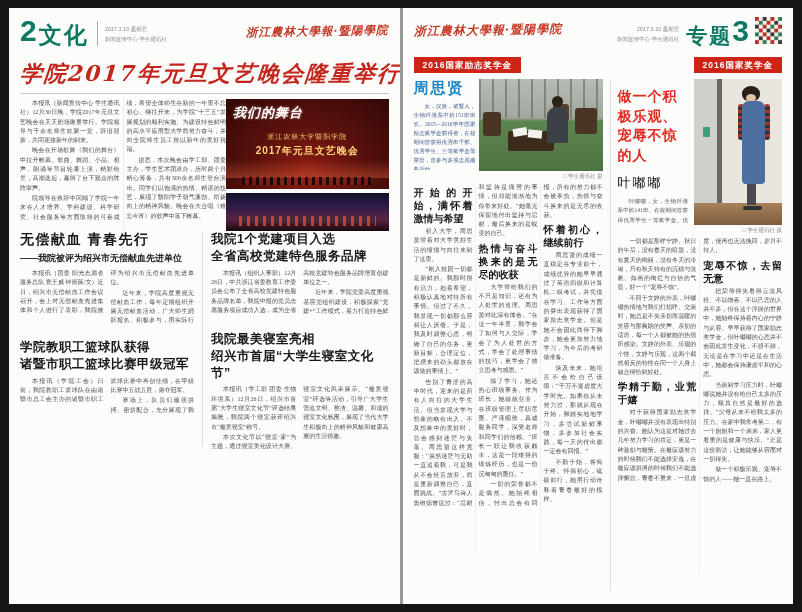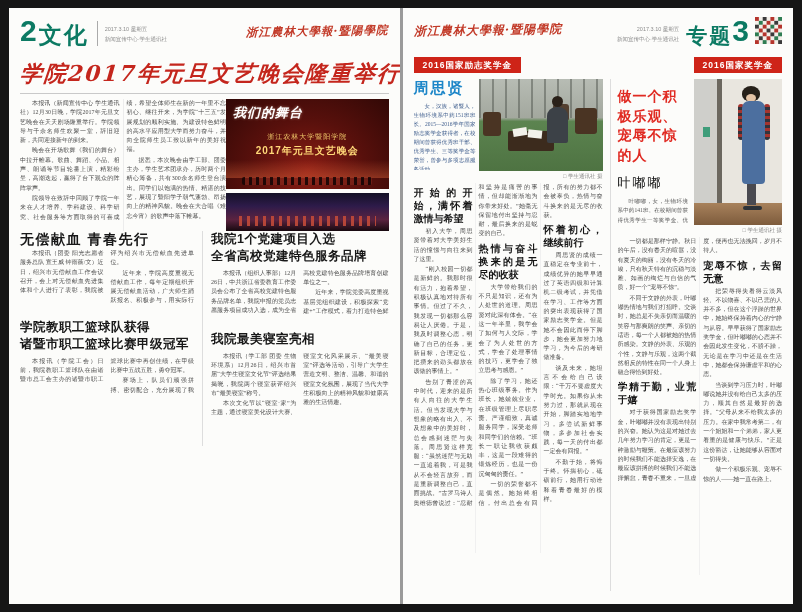--- a/index.html
+++ b/index.html
@@ -168,20 +168,21 @@
             <div class="pb-beam"></div>
             <div class="pb-strip"></div>
           </div>
         </div>
       </div>
 
 
       <div class="bottom-grid">
         <div class="bg-left">
           <div class="news-h1">无偿献血 青春先行</div>
+          <div class="news-sub">——我院被评为绍兴市无偿献血先进单位</div>
           <div class="newsbody cols2 h62">
               <p class="it-p">本报讯（团委 阳光志愿者服务总队 宣王威 钟雨薇/文）近日，绍兴市无偿献血工作会议召开，会上对无偿献血先进集体和个人进行了表彰，我院被评为绍兴市无偿献血先进单位。</p>
               <p class="it-p">近年来，学院高度重视无偿献血工作，每年定期组织开展无偿献血活动，广大师生踊跃报名、积极参与，用实际行动诠释了“奉献、友爱、互助、进步”的志愿精神，展现了当代大学生强烈的社会责任感。</p>
             </div>
           <div class="news-h2 mt8">
             <div>学院教职工篮球队获得</div>
             <div>诸暨市职工篮球比赛甲级冠军</div>
           </div>
           <div class="newsbody cols2 h46" style="margin-top:4px">
               <p class="it-p">本报讯（学院工会）日前，我院教职工篮球队在由诸暨市总工会主办的诸暨市职工篮球比赛中再创佳绩，在甲级比赛中五战五胜，勇夺冠军。</p>
@@ -192,20 +193,21 @@
           <div class="news-h2">
             <div>我院1个党建项目入选</div>
             <div>全省高校党建特色服务品牌</div>
           </div>
           <div class="newsbody cols2 h54" style="margin-top:4px">
               <p class="it-p">本报讯（组织人事部）12月26日，中共浙江省委教育工作委员会公布了全省高校党建特色服务品牌名单，我院申报的党员志愿服务项目成功入选，成为全省高校党建特色服务品牌培育创建单位之一。</p>
               <p class="it-p">近年来，学院党委高度重视基层党组织建设，积极探索“党建+”工作模式，着力打造特色鲜明、成效显著的党建工作品牌，不断增强基层党组织的凝聚力和战斗力。</p>
             </div>
           <div class="news-h2 mt8">
             <div>我院最美寝室亮相</div>
+            <div>绍兴市首届“大学生寝室文化节”</div>
           </div>
           <div class="newsbody cols2 h80" style="margin-top:4px">
               <p class="it-p">本报讯（学工部 团委 生物环境系）12月26日，绍兴市首届“大学生寝室文化节”评选结果揭晓，我院两个寝室获评绍兴市“最美寝室”称号。</p>
               <p class="it-p">本次文化节以“寝室·家”为主题，通过寝室美化设计大赛、寝室文化风采展示、“最美寝室”评选等活动，引导广大学生营造文明、整洁、温馨、和谐的寝室文化氛围，展现了当代大学生积极向上的精神风貌和健康高雅的生活情趣。</p>
             </div>
         </div>
       </div>
     </div>
 
     <div class="page">

